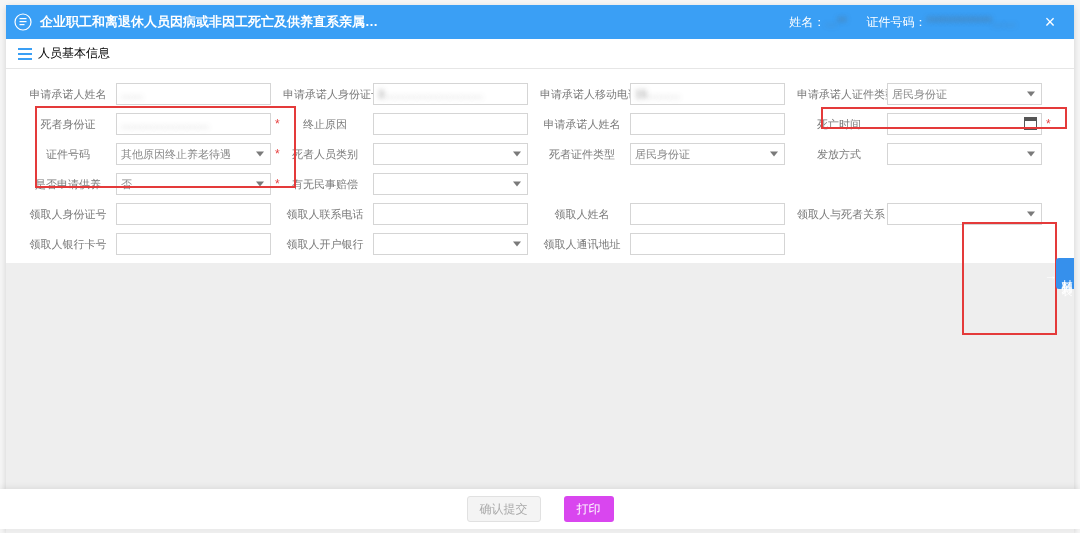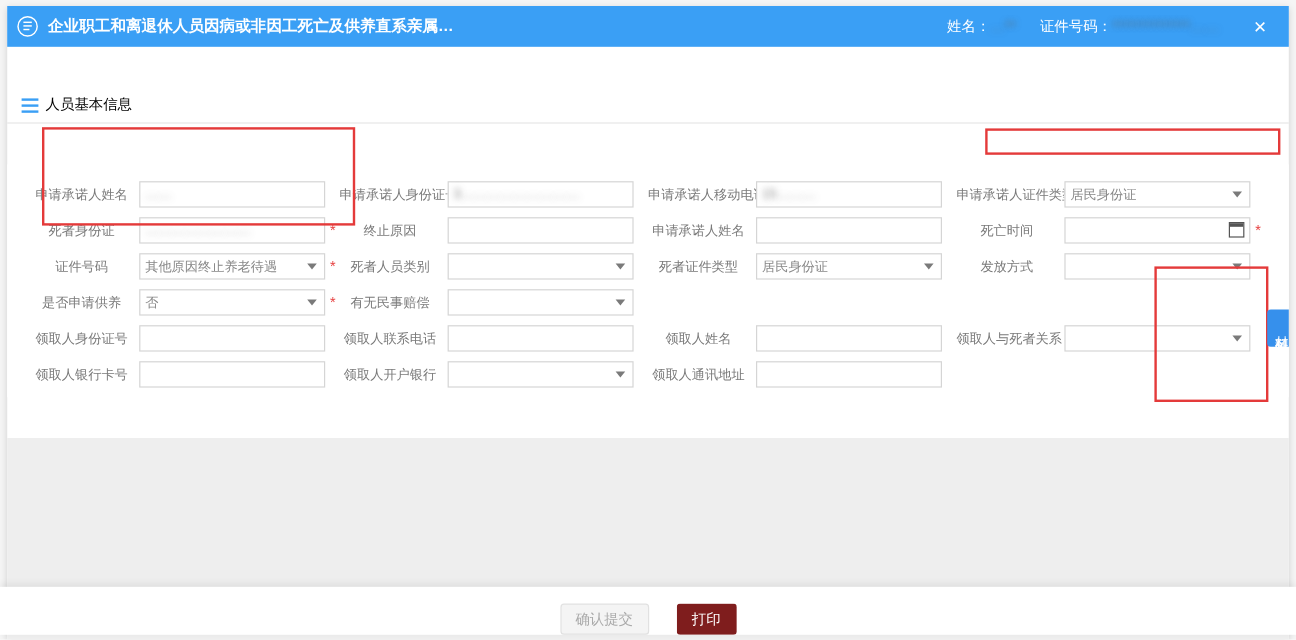--- a/index.html
+++ b/index.html
@@ -11,21 +11,21 @@
     background: #f7f7f7;
     color: #555;
     overflow: hidden;
   }
   .page { width: 1080px; height: 533px; background: #f5f5f5; position: relative; }
   .modal {
     position: absolute;
     left: 6px; right: 6px; top: 5px; bottom: 0;
     background: #fff;
     box-shadow: 0 2px 6px rgba(0,0,0,0.15);
-    display: flex; flex-direction: column; gap: 34px;
+    display: flex; flex-direction: column;
   }
   .modal-header {
     background: #3a9ff5;
     color: #fff;
     height: 34px;
     display: flex; align-items: center;
     padding: 0 10px 0 8px;
     font-size: 13px;
   }
   .header-icon svg { display: block; }
@@ -112,31 +112,31 @@
     font-size: 11px; padding: 6px 0;
     display: flex; flex-direction: column; align-items: center;
     border-radius: 3px 0 0 3px;
     letter-spacing: 2px;
     z-index: 6;
   }
   .side-tab .arrow { writing-mode: horizontal-tb; font-size: 13px; margin-top: 4px; }
   .footer {
     position: absolute; left: 0; right: 0; bottom: 4px;
     height: 40px; background: #fff;
-    display: flex; align-items: flex-end; justify-content: center;
+    display: flex; align-items: center; justify-content: center;
     gap: 23px;
     box-shadow: 0 -2px 6px rgba(0,0,0,0.07);
   }
   .btn {
     height: 26px; padding: 0 12px; border-radius: 3px;
     font-size: 12px; display:flex; align-items:center;
     cursor: pointer; border: 1px solid transparent;
   }
   .btn-default { background: #f4f4f4; color:#aaa; border-color:#e1e1e1; }
-  .btn-primary { background: #7f1d1d; color:#fff; }
+  .btn-primary { background: #d946ef; color:#fff; }
   .body-area { flex:1; background:#eeeeee; position:relative; }
 </style>
 </head>
 <body>
 
 <div class="page">
   <div class="modal">
     <div class="modal-header">
       <span class="header-icon">
         <svg width="18" height="18" viewBox="0 0 18 18">

